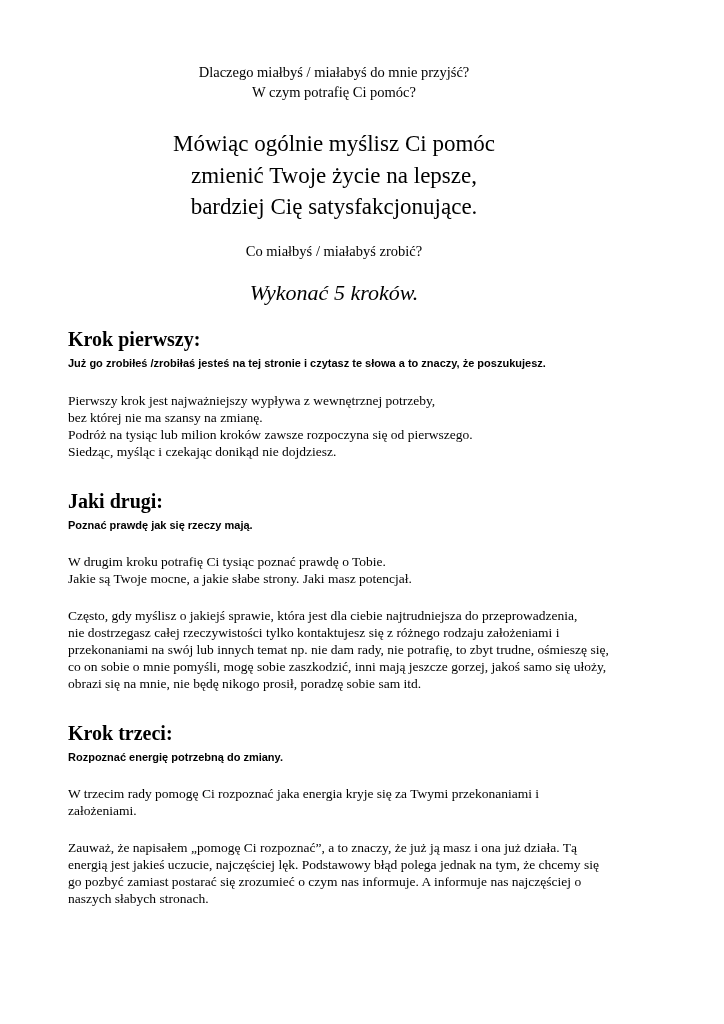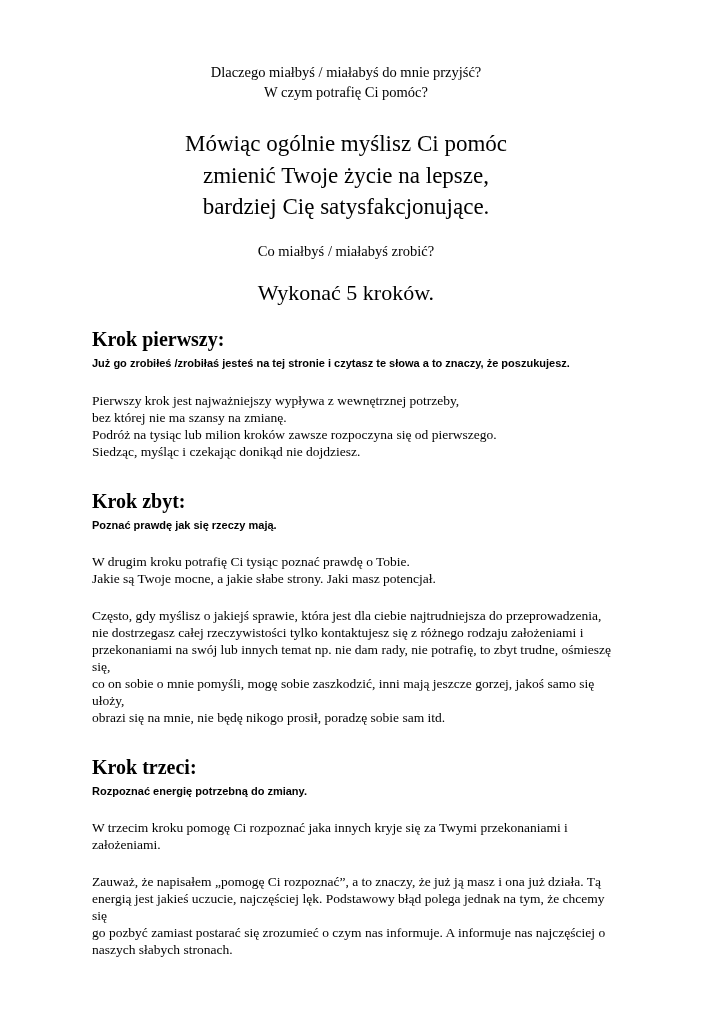--- a/index.html
+++ b/index.html
@@ -7,21 +7,21 @@
     padding: 0;
     background: #ffffff;
   }
   .page {
     position: relative;
     width: 668px;
     min-height: 1024px;
     background: #ffffff;
     color: #000000;
     box-sizing: border-box;
-    padding: 62px 54px 40px 92px;
+    padding: 62px 54px 40px 68px;
     font-family: "Liberation Serif", serif;
   }
   .centered {
     text-align: center;
     white-space: pre-line;
     
     margin-left: -14px;
   }
   .intro {
     font-size: 14.5px;
@@ -37,20 +37,21 @@
   }
   .question {
     font-size: 14.5px;
     margin-top: 20px;
     margin-bottom: 0;
   }
   .steps-title {
     font-size: 22px;
     margin-top: 20px;
     margin-bottom: 0;
+    font-style: italic;
   }
   .step-heading {
     font-size: 20px;
     font-weight: 700;
     margin: 30px 0 0 0;
   }
   .step-heading.first {
     margin-top: 22px;
   }
   .step-subheading {
@@ -86,35 +87,35 @@
   <section>
     <h2 class="step-heading first">Krok pierwszy:</h2>
     <p class="step-subheading">Już go zrobiłeś /zrobiłaś jesteś na tej stronie i czytasz te słowa a to znaczy, że poszukujesz.</p>
     <p class="body-paragraph">Pierwszy krok jest najważniejszy wypływa z wewnętrznej potrzeby,
 bez której nie ma szansy na zmianę.
 Podróż na tysiąc lub milion kroków zawsze rozpoczyna się od pierwszego.
 Siedząc, myśląc i czekając donikąd nie dojdziesz.</p>
   </section>
 
   <section>
-    <h2 class="step-heading">Krok zbyt:</h2>
+    <h2 class="step-heading">Jaki drugi:</h2>
     <p class="step-subheading">Poznać prawdę jak się rzeczy mają.</p>
     <p class="body-paragraph">W drugim kroku potrafię Ci tysiąc poznać prawdę o Tobie.
 Jakie są Twoje mocne, a jakie słabe strony. Jaki masz potencjał.</p>
     <p class="body-paragraph">Często, gdy myślisz o jakiejś sprawie, która jest dla ciebie najtrudniejsza do przeprowadzenia,
 nie dostrzegasz całej rzeczywistości tylko kontaktujesz się z różnego rodzaju założeniami i
 przekonaniami na swój lub innych temat np. nie dam rady, nie potrafię, to zbyt trudne, ośmieszę się,
 co on sobie o mnie pomyśli, mogę sobie zaszkodzić, inni mają jeszcze gorzej, jakoś samo się ułoży,
 obrazi się na mnie, nie będę nikogo prosił, poradzę sobie sam itd.</p>
   </section>
 
   <section>
     <h2 class="step-heading">Krok trzeci:</h2>
     <p class="step-subheading">Rozpoznać energię potrzebną do zmiany.</p>
-    <p class="body-paragraph">W trzecim kroku pomogę Ci rozpoznać jaka innych kryje się za Twymi przekonaniami i
+    <p class="body-paragraph">W trzecim rady pomogę Ci rozpoznać jaka energia kryje się za Twymi przekonaniami i
 założeniami.</p>
     <p class="body-paragraph">Zauważ, że napisałem „pomogę Ci rozpoznać”, a to znaczy, że już ją masz i ona już działa. Tą
 energią jest jakieś uczucie, najczęściej lęk. Podstawowy błąd polega jednak na tym, że chcemy się
 go pozbyć zamiast postarać się zrozumieć o czym nas informuje. A informuje nas najczęściej o
 naszych słabych stronach.</p>
   </section>
 
 </div>
 
 </body></html>

